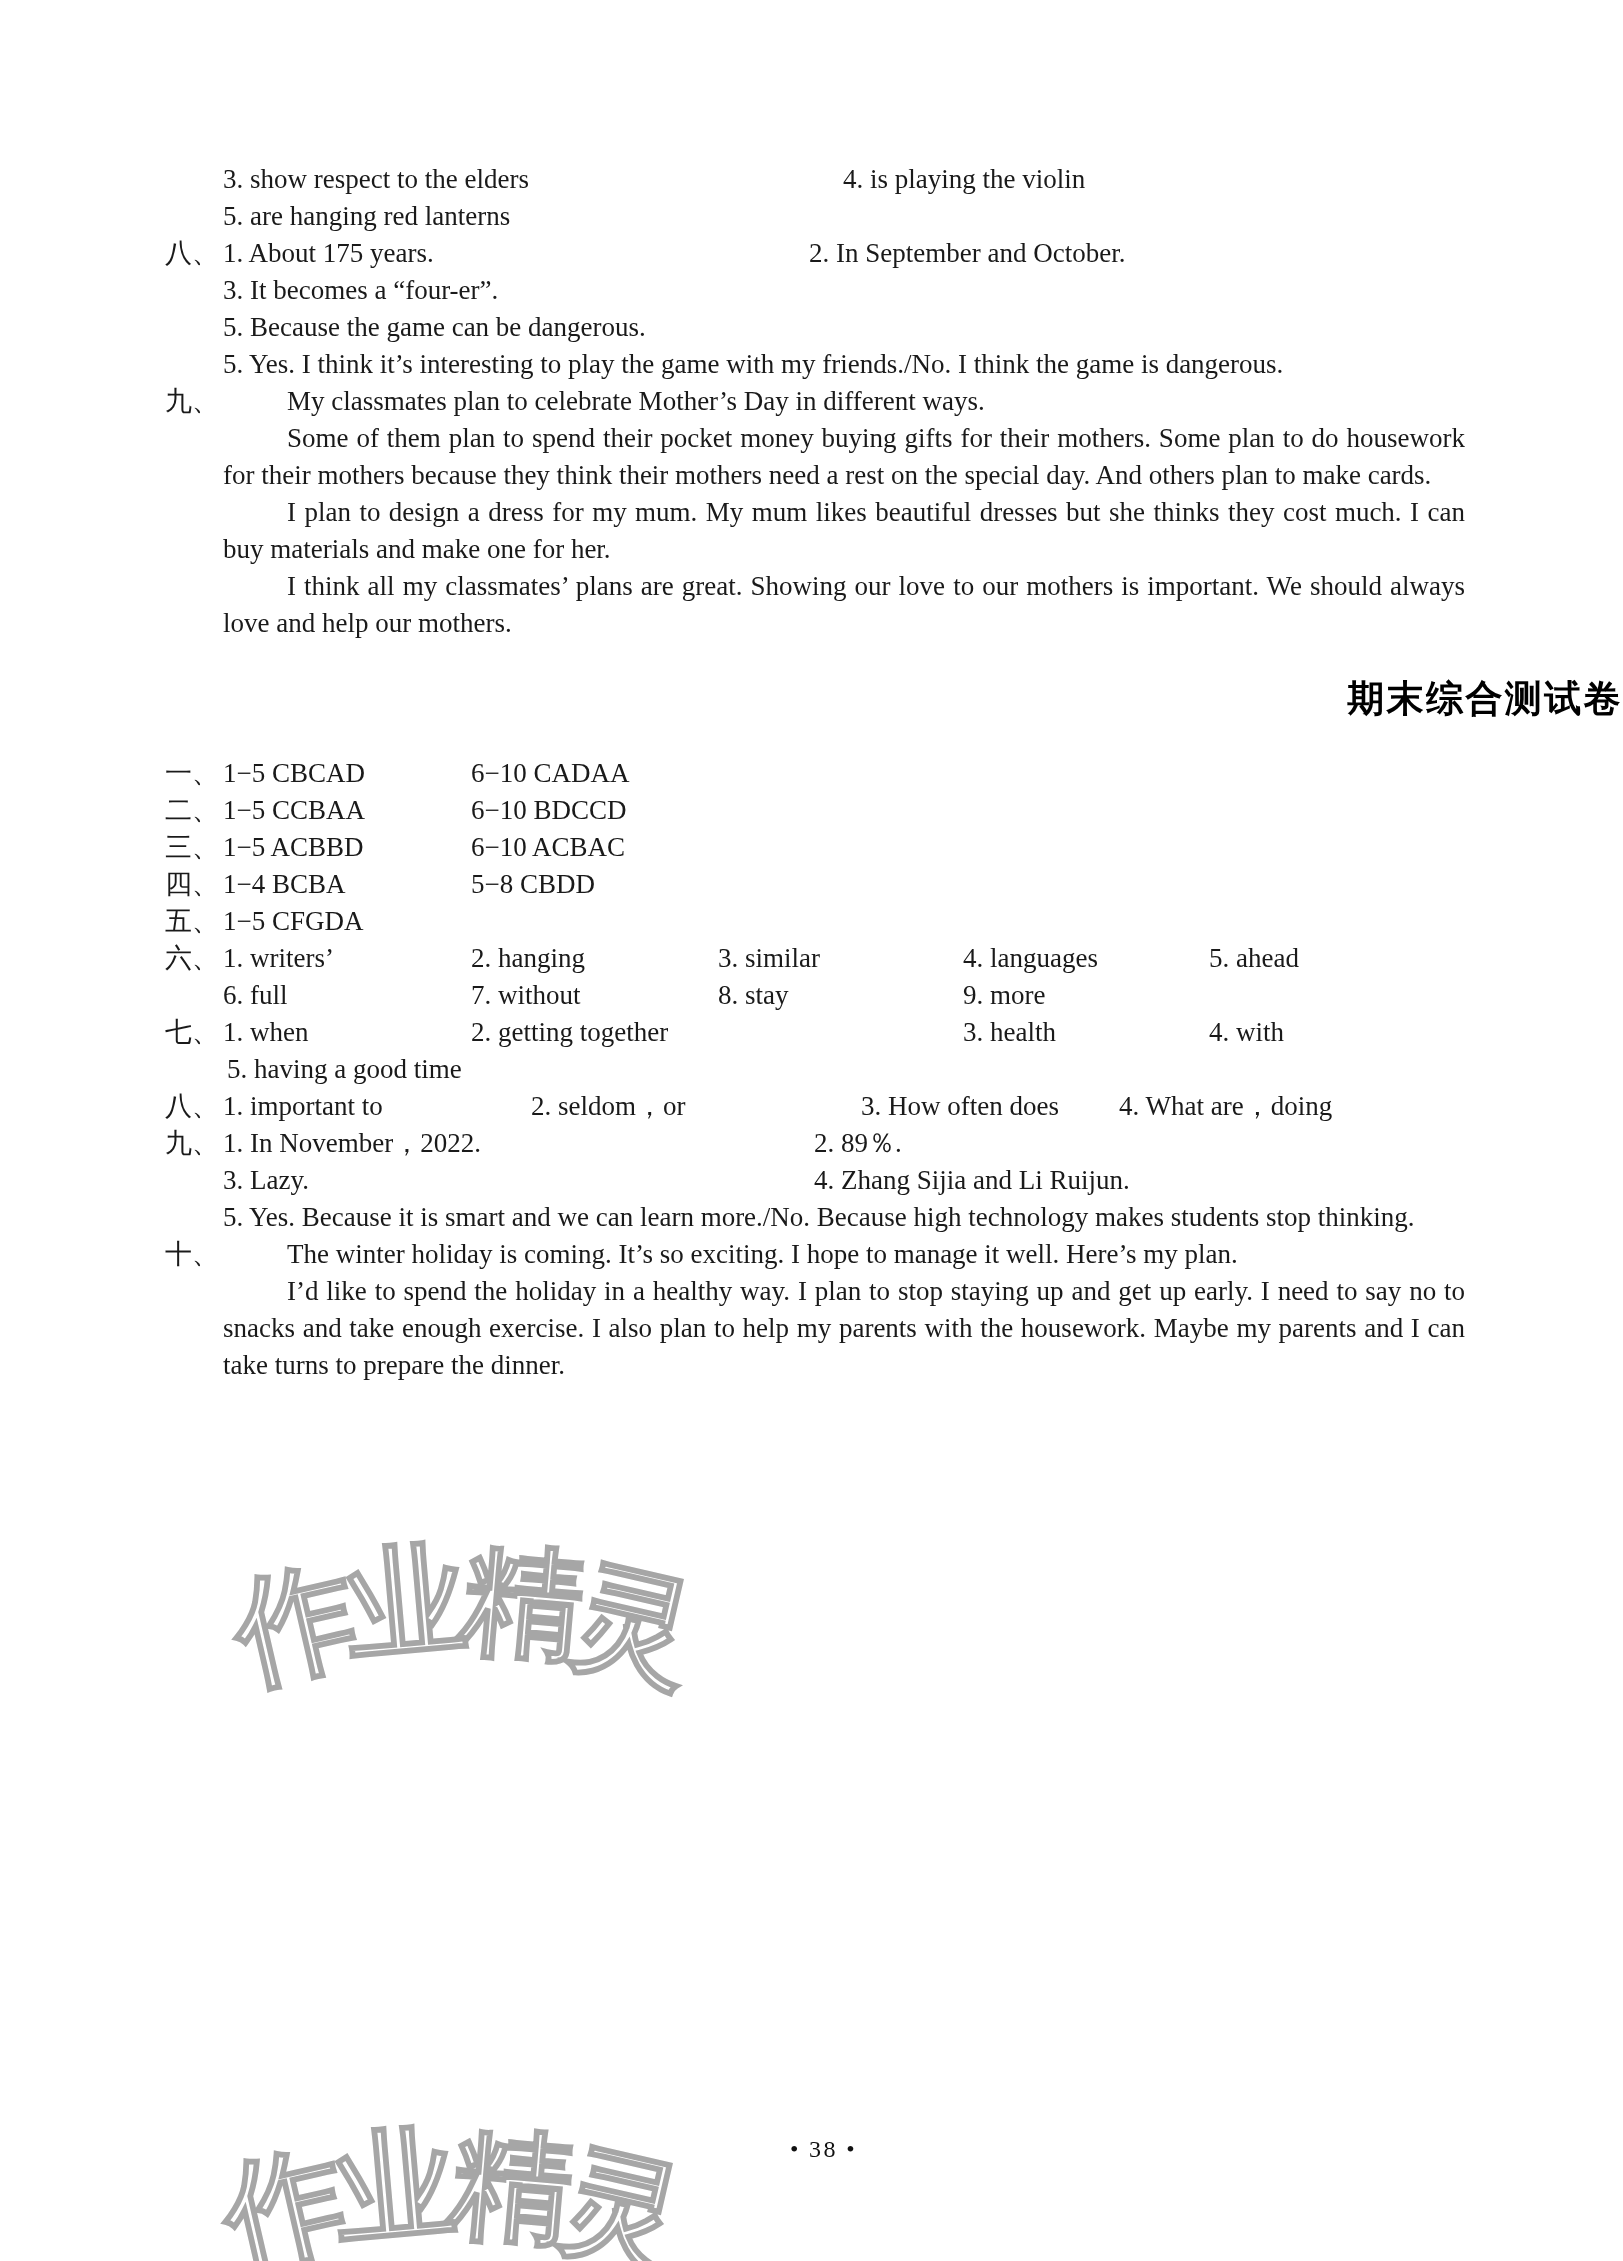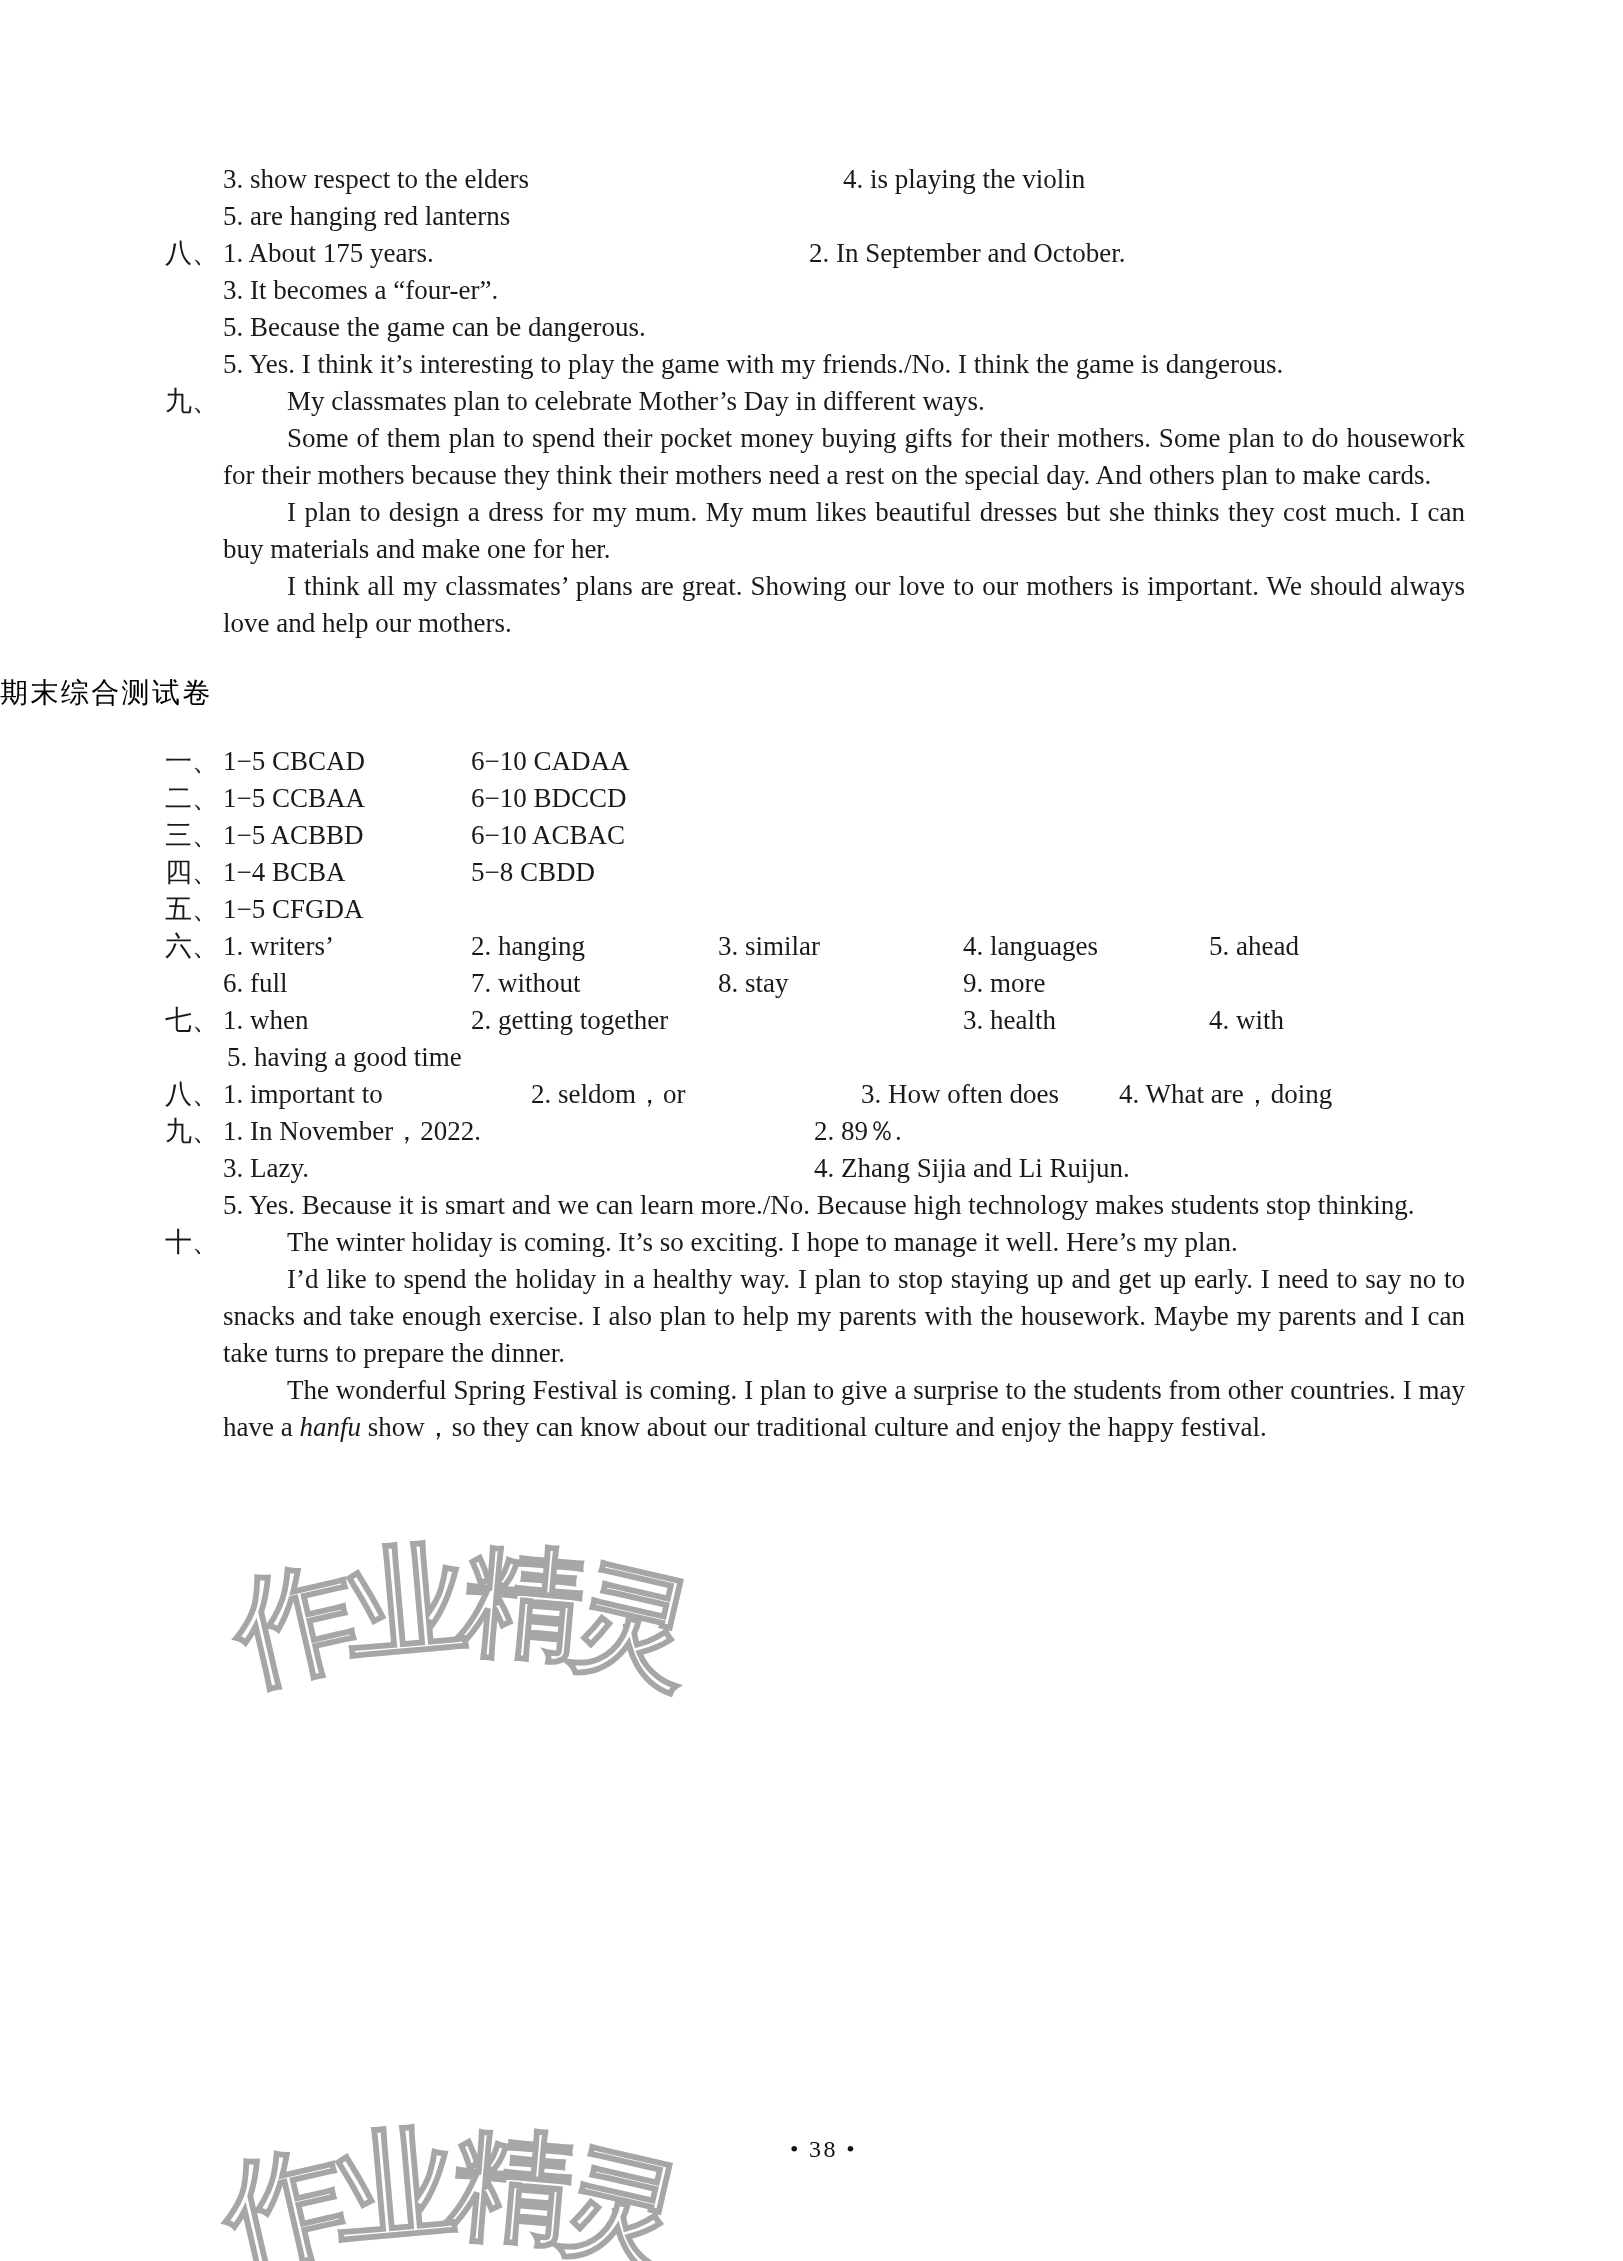--- a/index.html
+++ b/index.html
@@ -35,24 +35,24 @@
     text-indent:-33px;
   }
   .sec{position:relative;}
   .u{
     text-decoration-thickness:2.4px;
     text-underline-offset:8px;
     text-decoration-color:#3c3c3c;
   }
   .heading{
     height:63px;line-height:63px;
-    text-align:left;
+    text-align:right;
     font-family:"DejaVu Sans","Liberation Sans",sans-serif;
-    font-weight:normal;
-    font-size:28px;
+    font-weight:bold;
+    font-size:37px;
     letter-spacing:2.4px;
     color:#000;
   }
   .it{font-style:italic;}
   .footer{
     position:absolute;top:2131px;left:12px;width:100%;
     height:37px;line-height:37px;
     text-align:center;font-size:24px;letter-spacing:2.4px;color:#111;
   }
   .wm{
@@ -176,21 +176,20 @@
       <span class="cell" style="left:223px">3. Lazy.</span>
       <span class="cell" style="left:814px">4. Zhang Sijia and Li Ruijun.</span>
     </div>
     <p class="hang">5. Yes. Because it is smart and we can learn more./No. Because high technology makes students stop thinking.</p>
 
     <div class="sec">
       <span class="lbl">十、</span>
       <p class="para"><span class="u">The winter holiday is coming. It’s so exciting. I hope to manage it well. Here’s my plan.</span></p>
     </div>
     <p class="para">I’d like to spend the holiday in a healthy way. I plan to stop staying up and get up early. I need to say no to snacks and take enough exercise. I also plan to help my parents with the housework. Maybe my parents and I can take turns to prepare the dinner.</p>
-    <p class="para"><span>The wonderful Spring Festival is coming. I plan to give a surprise to the students from other countries. I may have a </span><i class="it">hanfu</i><span> show，so they can know about our traditional culture and enjoy the happy festival.</span></p>
 
   </div>
 
   <div class="wm wm1">
     <span class="c0">作</span>
     <span class="c1">业</span>
     <span class="c2">精</span>
     <span class="c3">灵</span>
   </div>
   <div class="wm wm2">

